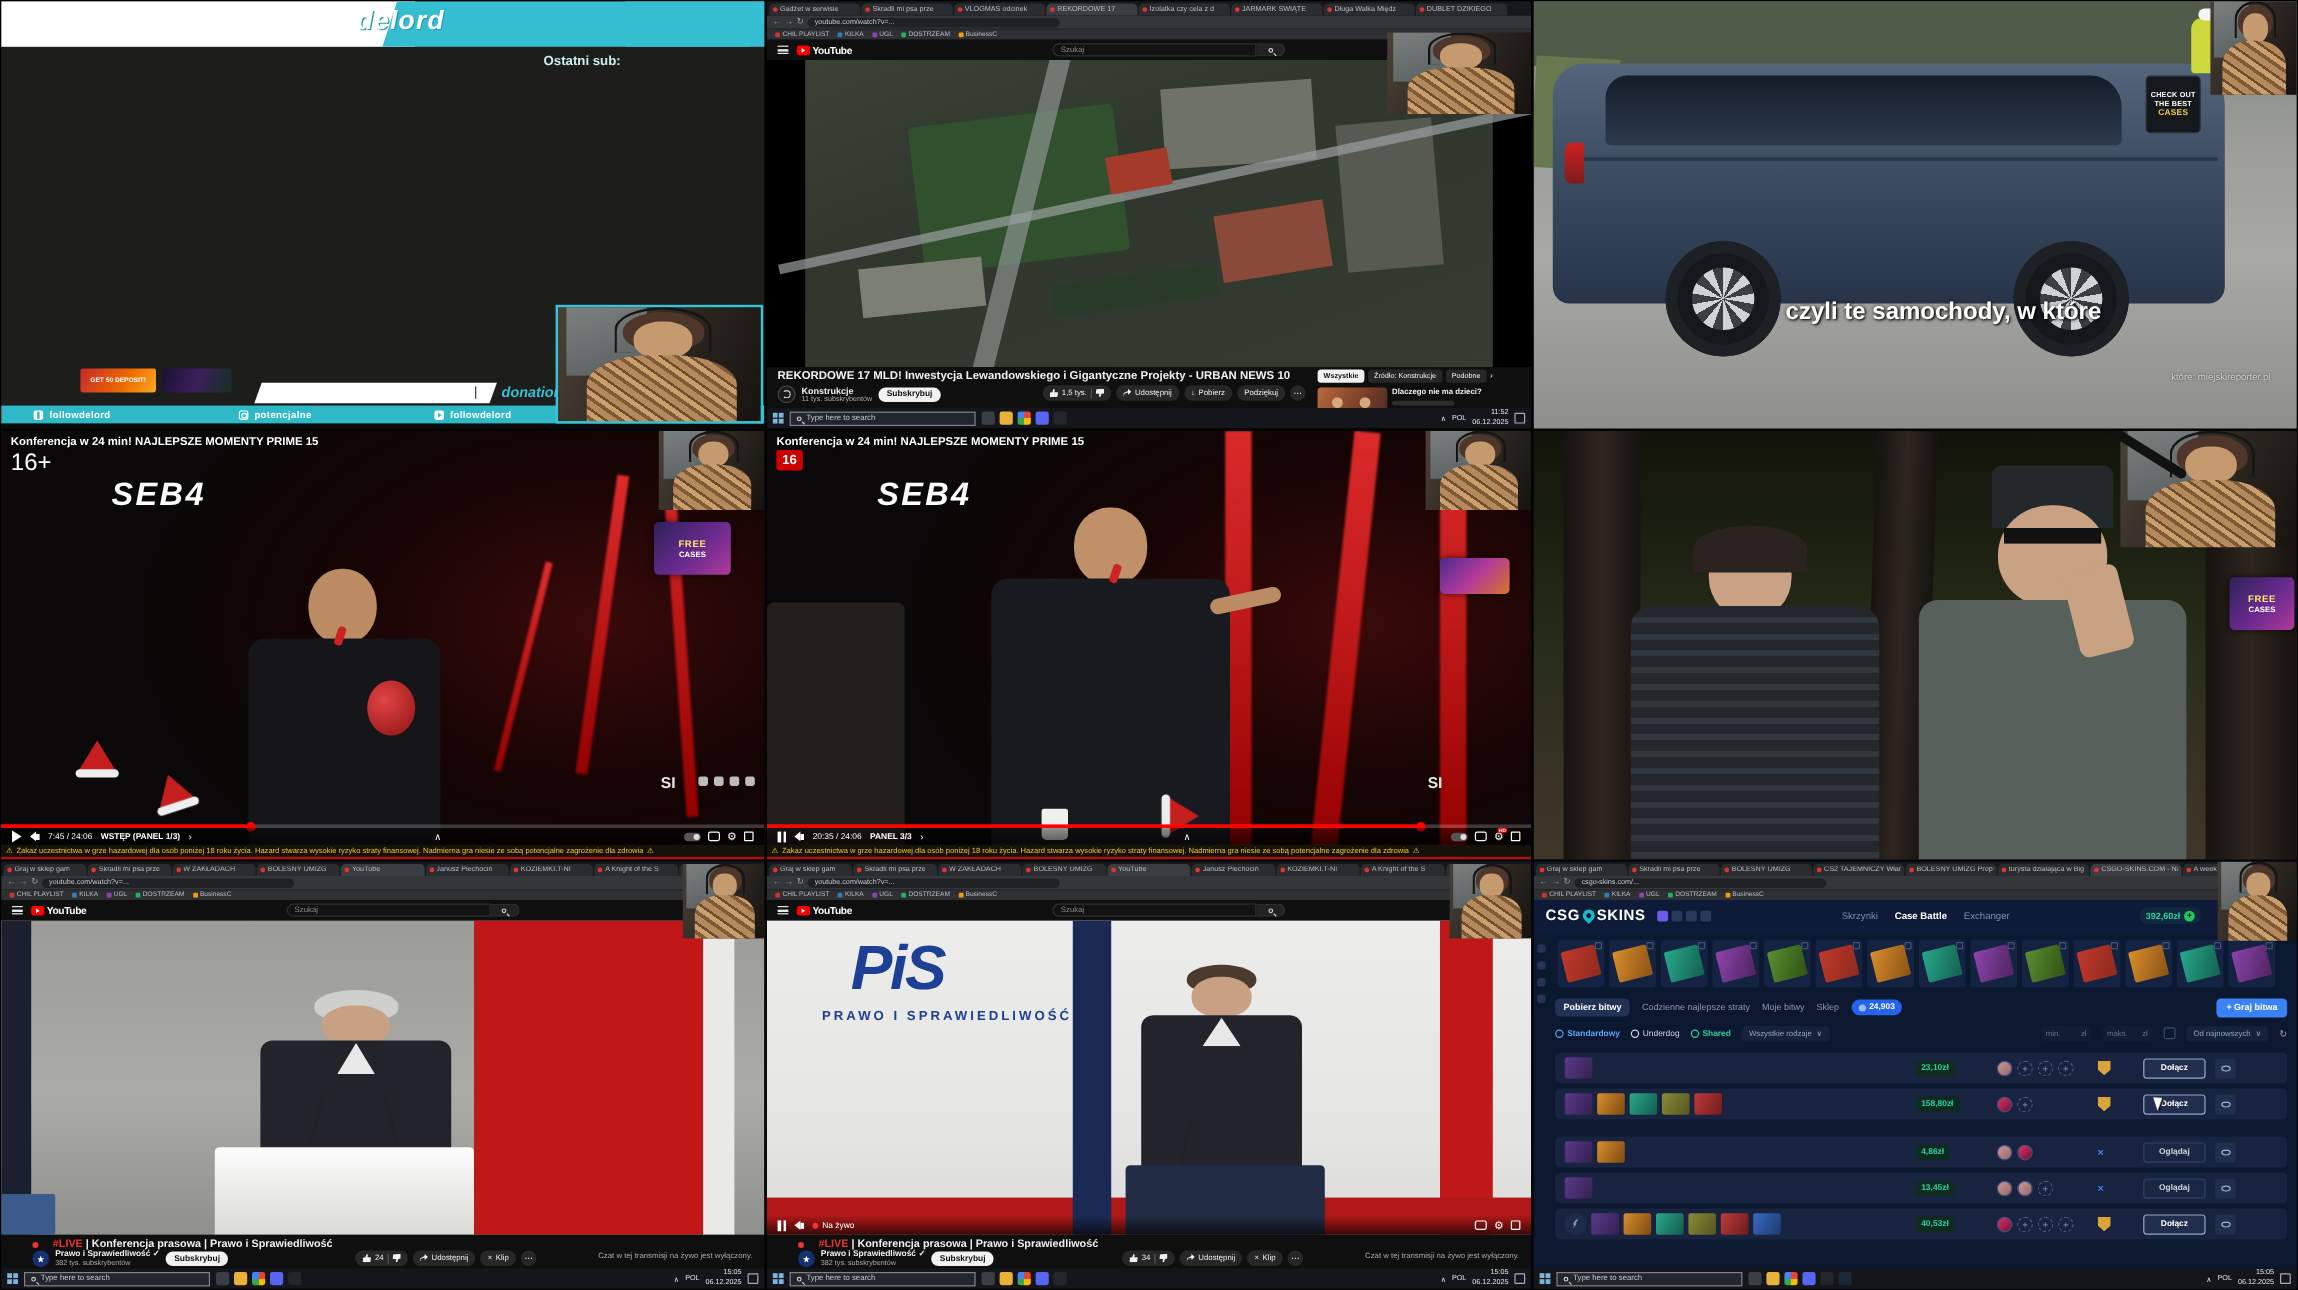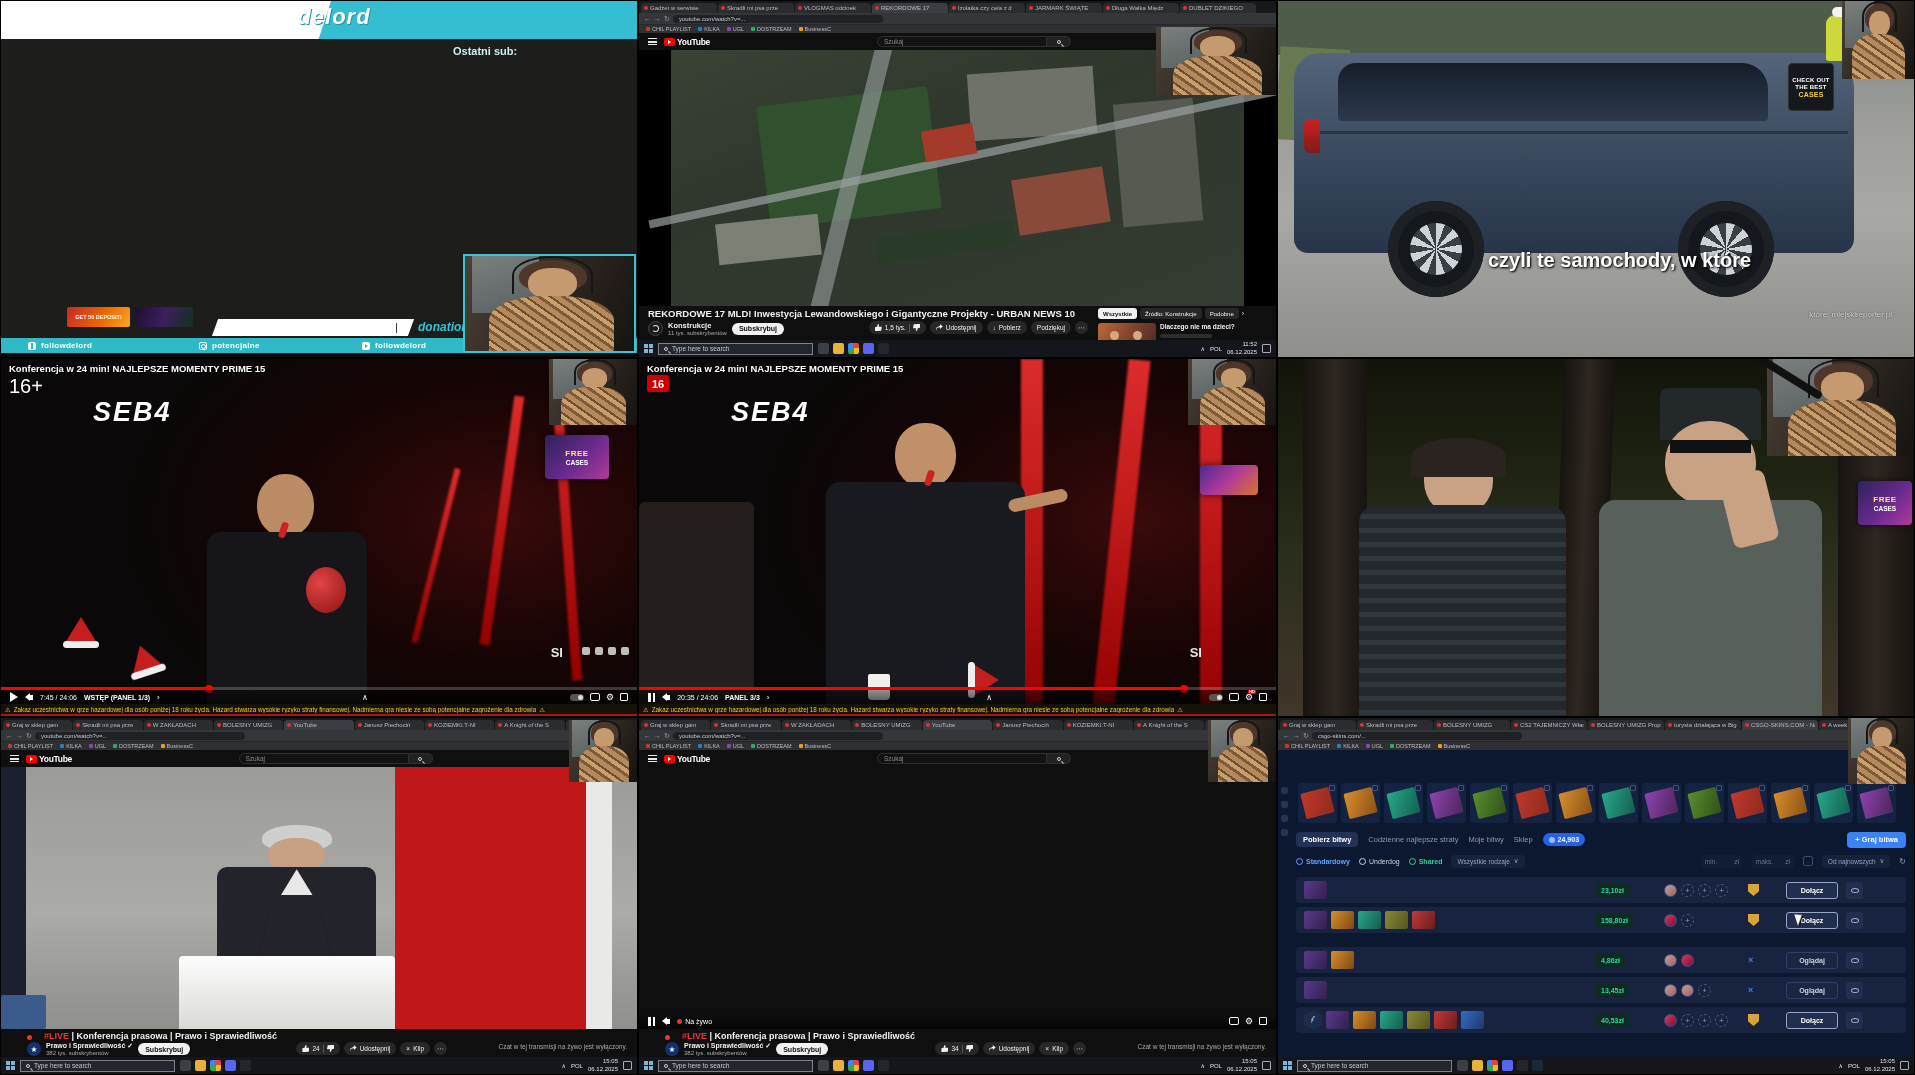--- a/index.html
+++ b/index.html
@@ -921,20 +921,33 @@
         <span class="ytsearch">Szukaj</span>
         <span class="ytsearchbtn">
             <span class="mag"></span>
           </span>
       </span>
       <span class="micbtn">
           <i></i>
         </span>
       <span class="ytavatar"></span>
     </div>
+    <div class="scene c8-scene">
+      <div class="pisbig">PiS</div>
+      <div class="pistext">PRAWO I SPRAWIEDLIWOŚĆ</div>
+      <div class="redpanel" style="left:88%;top:0;width:7%;height:100%"></div>
+      <div class="redpanel" style="left:0;top:88%;width:100%;height:12%;background:#b01818"></div>
+      <div class="shape" style="left:40%;top:0;width:5%;height:100%;background:#1b2a55"></div>
+      <div class="lman-hair" style="left:55%;top:14%;width:9%;height:9%;background:#4a3b2e"></div>
+      <div class="lman-face" style="left:55.5%;top:18%;width:8%;height:13%"></div>
+      <div class="lman-suit" style="left:49%;top:30%;width:21%;height:50%"></div>
+      <div class="lman-shirt" style="left:57%;top:31%;width:5%;height:9%"></div>
+      <div class="podium" style="left:47%;top:78%;width:26%;height:22%;background:#222c44"></div>
+      <div class="micstem" style="left:54%;bottom:22%;height:40px;transform:rotate(12deg)"></div>
+    </div>
     <div class="livectrl">
       <span class="pausebars">
           <i></i>
           <i></i>
         </span>
       <span class="volico">
           <span class="vt"></span>
           <span class="vb"></span>
         </span>
       <span class="naZywo">
@@ -1071,20 +1084,42 @@
       <span class="bm">
           <i></i>
           <span>DOSTRZEAM</span>
         </span>
       <span class="bm">
           <i></i>
           <span>BusinessC</span>
         </span>
     </div>
     <div class="c9-site">
+      <div class="csheader">
+        <span class="cslogo">
+            <b>CSG</b>
+            <span class="cspin"></span>
+            <b>SKINS</b>
+          </span>
+        <span class="cssoc">
+            <i></i>
+            <i></i>
+            <i></i>
+            <i></i>
+          </span>
+        <span class="csnav">
+          <span>Skrzynki</span>
+          <span class="on">Case Battle</span>
+          <span>Exchanger</span>
+        </span>
+        <span class="csbal">
+            <b>392,60zł</b>
+            <i>+</i>
+          </span>
+      </div>
       <div class="csrail">
           <i></i>
           <i></i>
           <i></i>
           <i></i>
         </div>
       <div class="cscards">
         <span class="cscard"></span>
           <span class="cscard"></span>
           <span class="cscard"></span>

